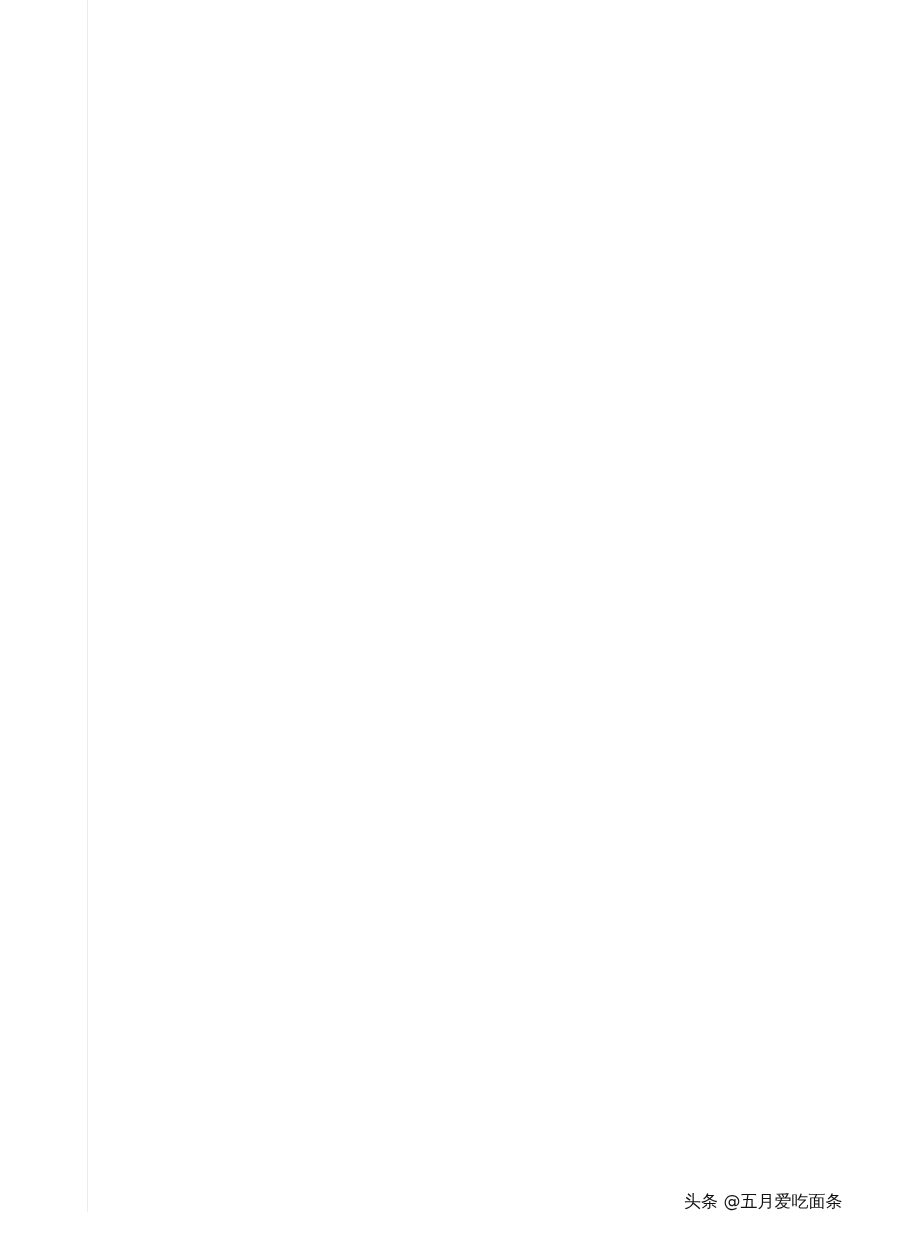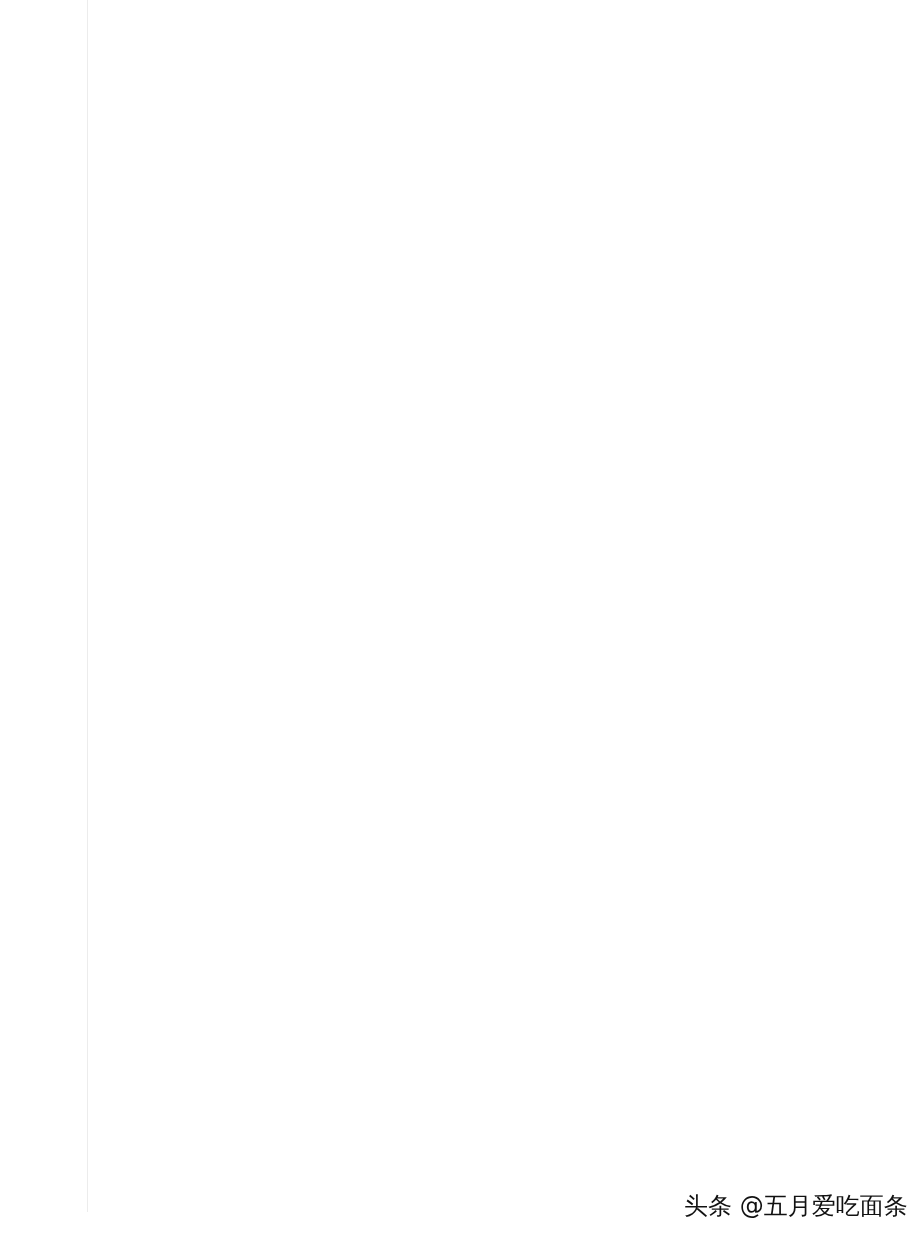--- a/index.html
+++ b/index.html
@@ -5,21 +5,21 @@
   * { box-sizing: border-box; margin: 0; padding: 0; }
   html, body { width: 918px; height: 1236px; background: #ffffff; overflow: hidden; }
   body { font-family: "Liberation Sans", "DejaVu Sans", sans-serif; color: #2b2b2b; position: relative; }
 
   .left-rule { position: absolute; left: 87px; top: 0; width: 1px; height: 1212px; background: #ececec; }
 
   .page { position: absolute; left: 102px; top: 0; width: 734px; overflow: hidden; }
 
   .flags { position: absolute; left: 0; top: 90px; width: 734px; }
 
-  .watermark { position: absolute; left: 684px; top: 1190px; font-size: 24px; color: #111; white-space: nowrap; text-shadow: 0 0 2px #fff, 1px 1px 0 #fff; font-family: "DejaVu Sans", sans-serif; }
+  .watermark { position: absolute; left: 684px; top: 1190px; font-size: 17px; color: #111; white-space: nowrap; text-shadow: 0 0 2px #fff, 1px 1px 0 #fff; font-family: "DejaVu Sans", sans-serif; }
 </style>
 </head>
 <body>
 
 <div class="left-rule"></div>
 
 <div class="page">
 
   <div class="flags" id="flags"></div>
 

